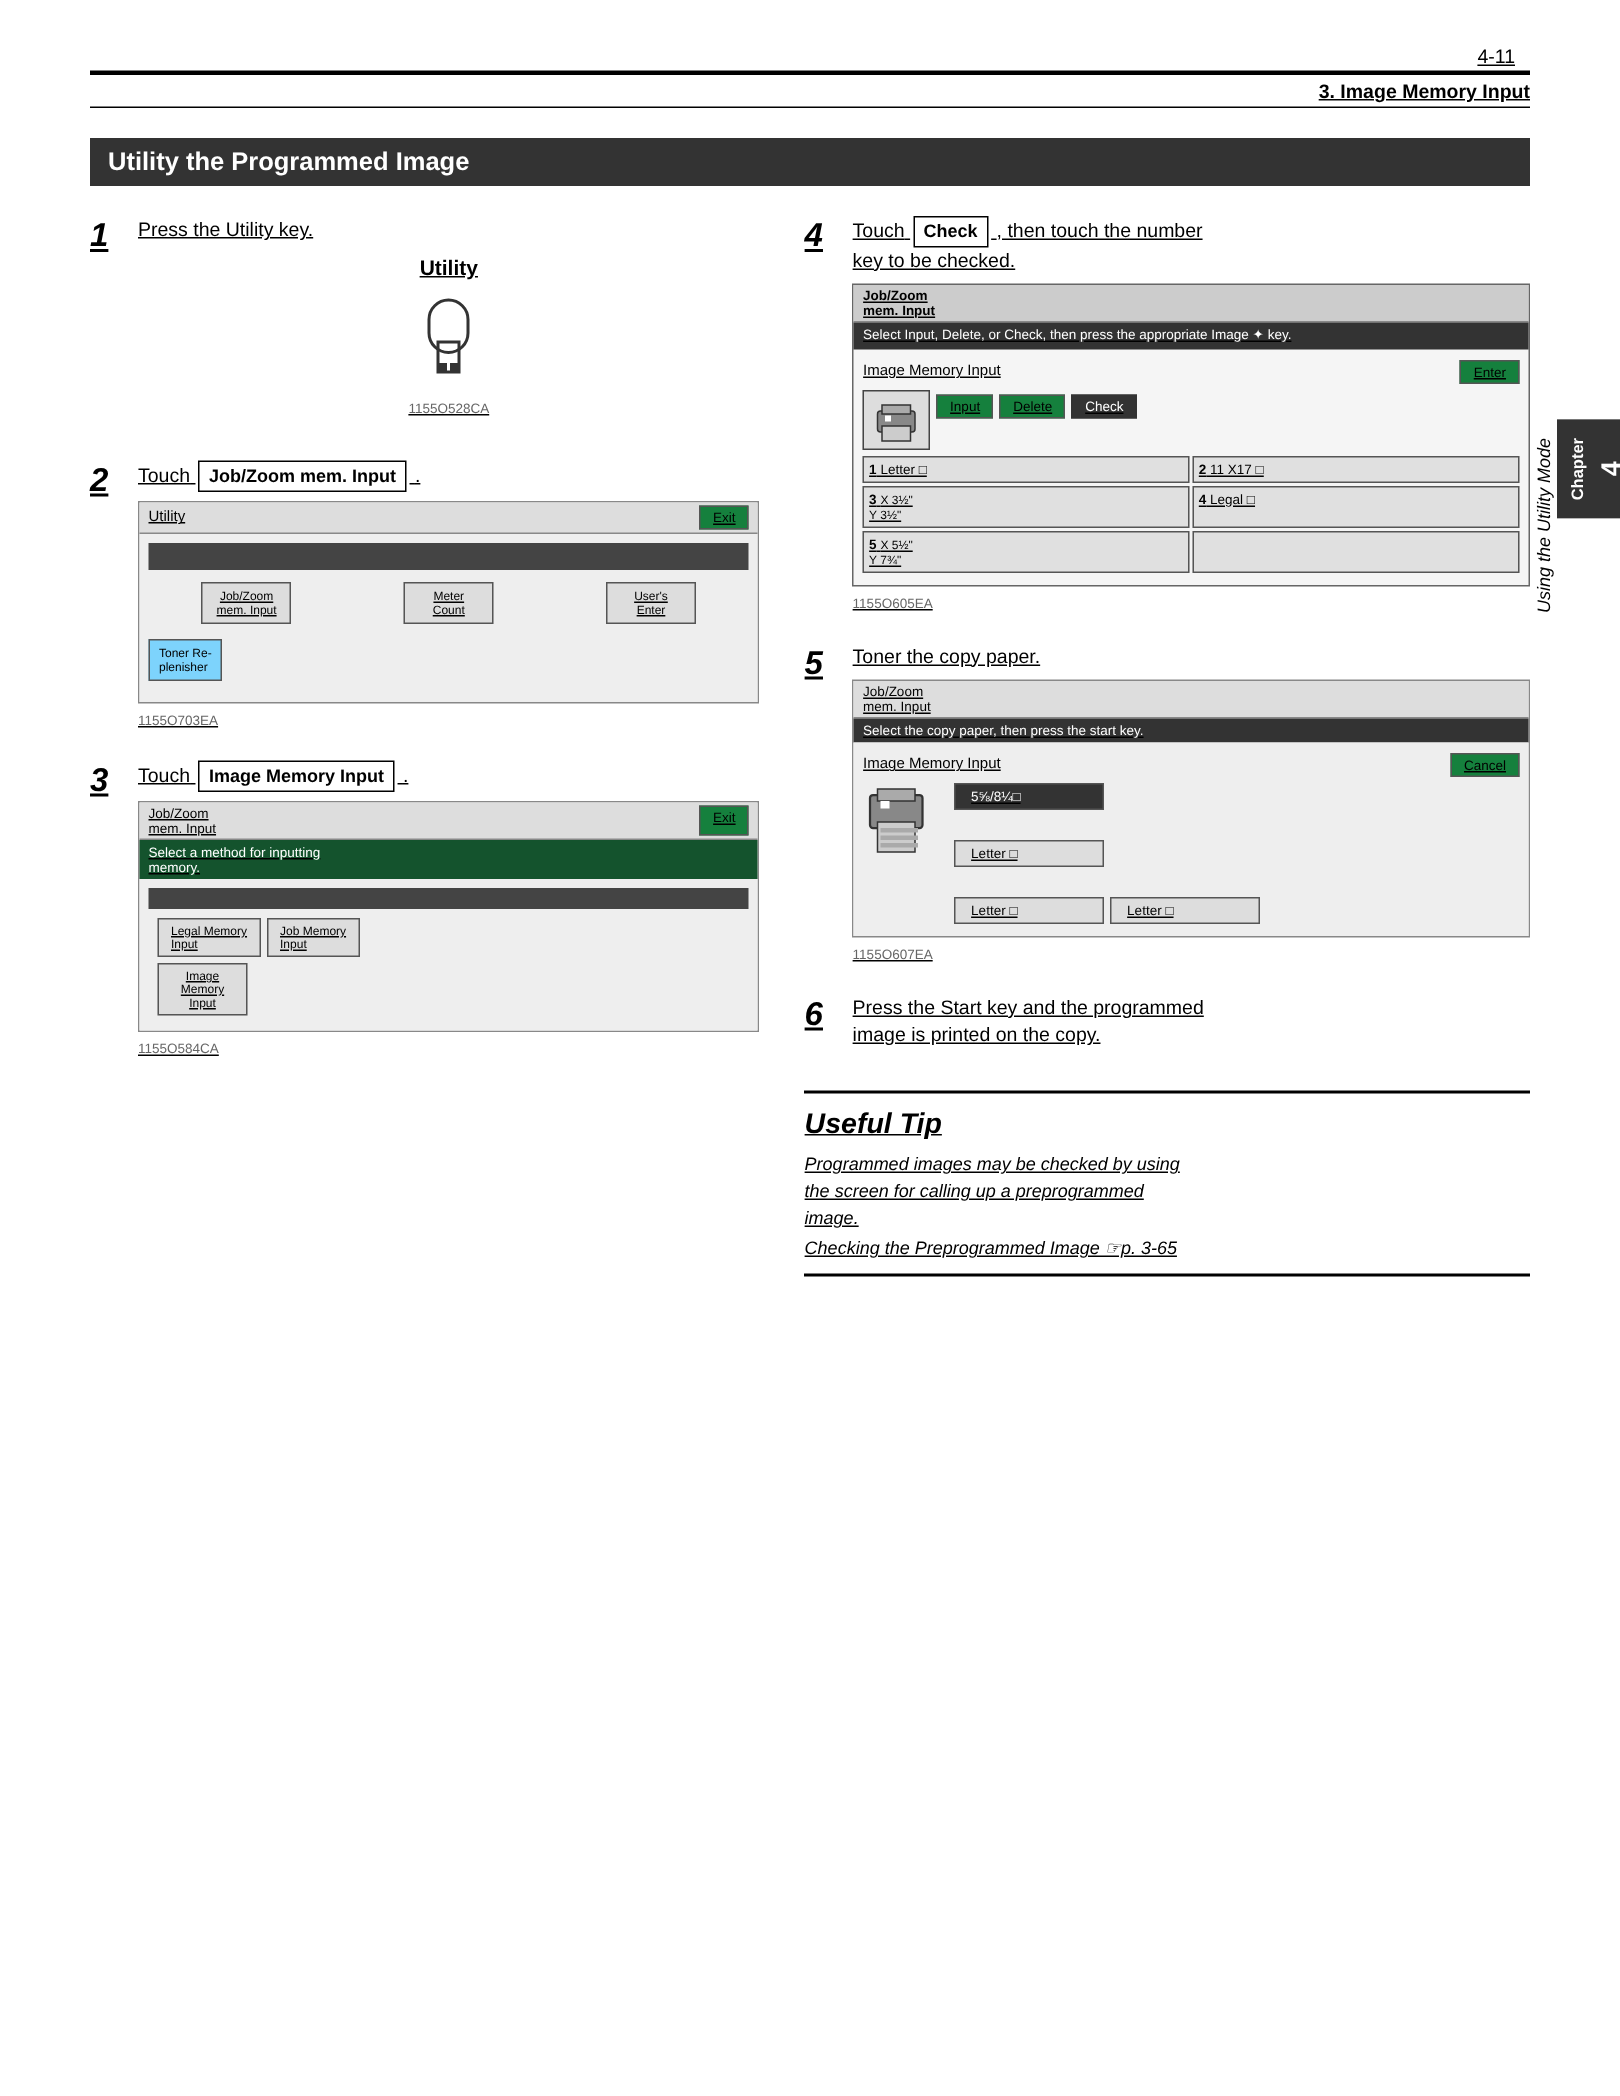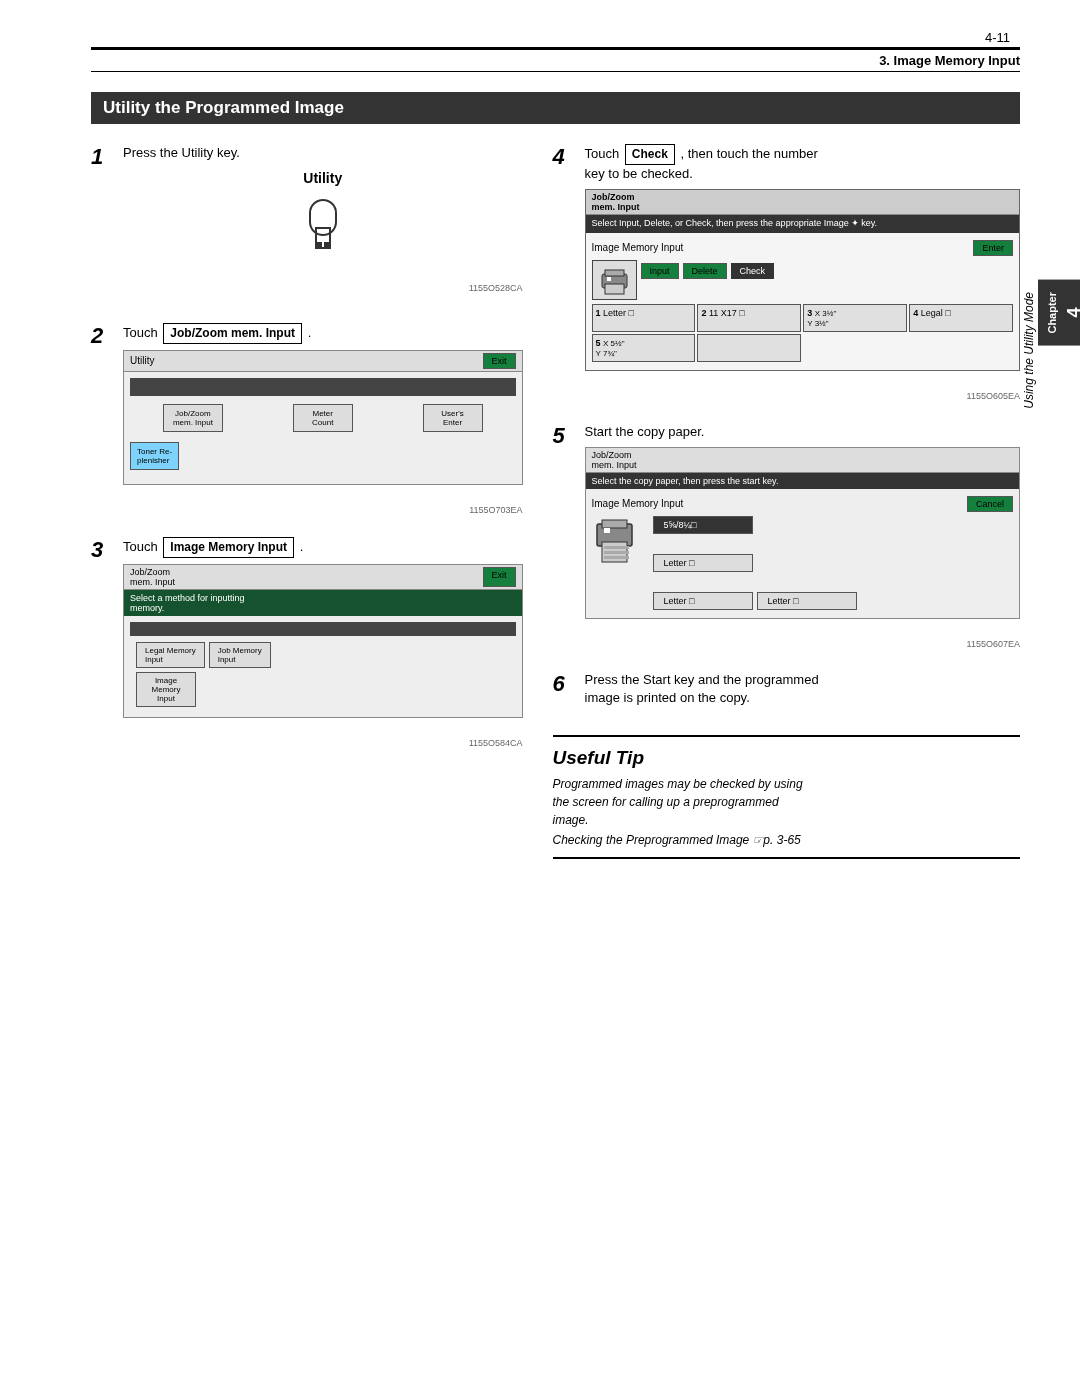--- a/index.html
+++ b/index.html
@@ -10,22 +10,23 @@
       color: #000;
       width: 1080px;
       min-height: 1397px;
       position: relative;
     }
 
     .page-container {
       width: 1080px;
       min-height: 1397px;
       background: #fff;
-      padding: 30px 60px 40px 91px;
+      padding: 30px 60px 40px 60px;
       position: relative;
+      text-decoration: underline;
     }
 
     
     .page-number {
       text-align: right;
       font-size: 13px;
       margin-bottom: 2px;
       padding-right: 10px;
     }
 
@@ -159,22 +160,21 @@
 
     .utility-label {
       font-size: 14px;
       font-weight: bold;
       margin-bottom: 4px;
     }
 
     .diagram-code {
       font-size: 9px;
       color: #666;
-      margin-top: 20px;
-      text-align: right;
+      margin-top: 4px;
     }
 
     
     .screen-box {
       border: 1px solid #666;
       background: #f5f5f5;
       margin: 6px 0;
       font-size: 10px;
     }
 
@@ -400,21 +400,21 @@
       margin-bottom: 4px;
     }
 
     .useful-tip-link {
       font-size: 12px;
       font-style: italic;
     }
 
     .screen-inner-grid {
       display: grid;
-      grid-template-columns: repeat(4, 1fr);
+      grid-template-columns: repeat(2, 1fr);
       gap: 2px;
       margin: 4px 0;
     }
 
     .sig-cell {
       border: 1px solid #555;
       padding: 3px;
       font-size: 9px;
       background: #e0e0e0;
     }
@@ -602,21 +602,21 @@
               </div>
             </div>
           </div>
           <div class="diagram-code">1155O605EA</div>
         </div>
       </div>
 
       <div class="step-item">
         <div class="step-number">5</div>
         <div class="step-content">
-          <div class="step-text">Start the copy paper.</div>
+          <div class="step-text">Toner the copy paper.</div>
 
           <div class="step5-screen">
             <div class="s5-title-row">
               <span style="font-size:9px; white-space:pre-line;">Job/Zoom
 mem. Input</span>
             </div>
             <div class="s5-instruction">Select the copy paper, then
 press the start key.</div>
             <div class="s5-body">
               <div class="s5-row">

